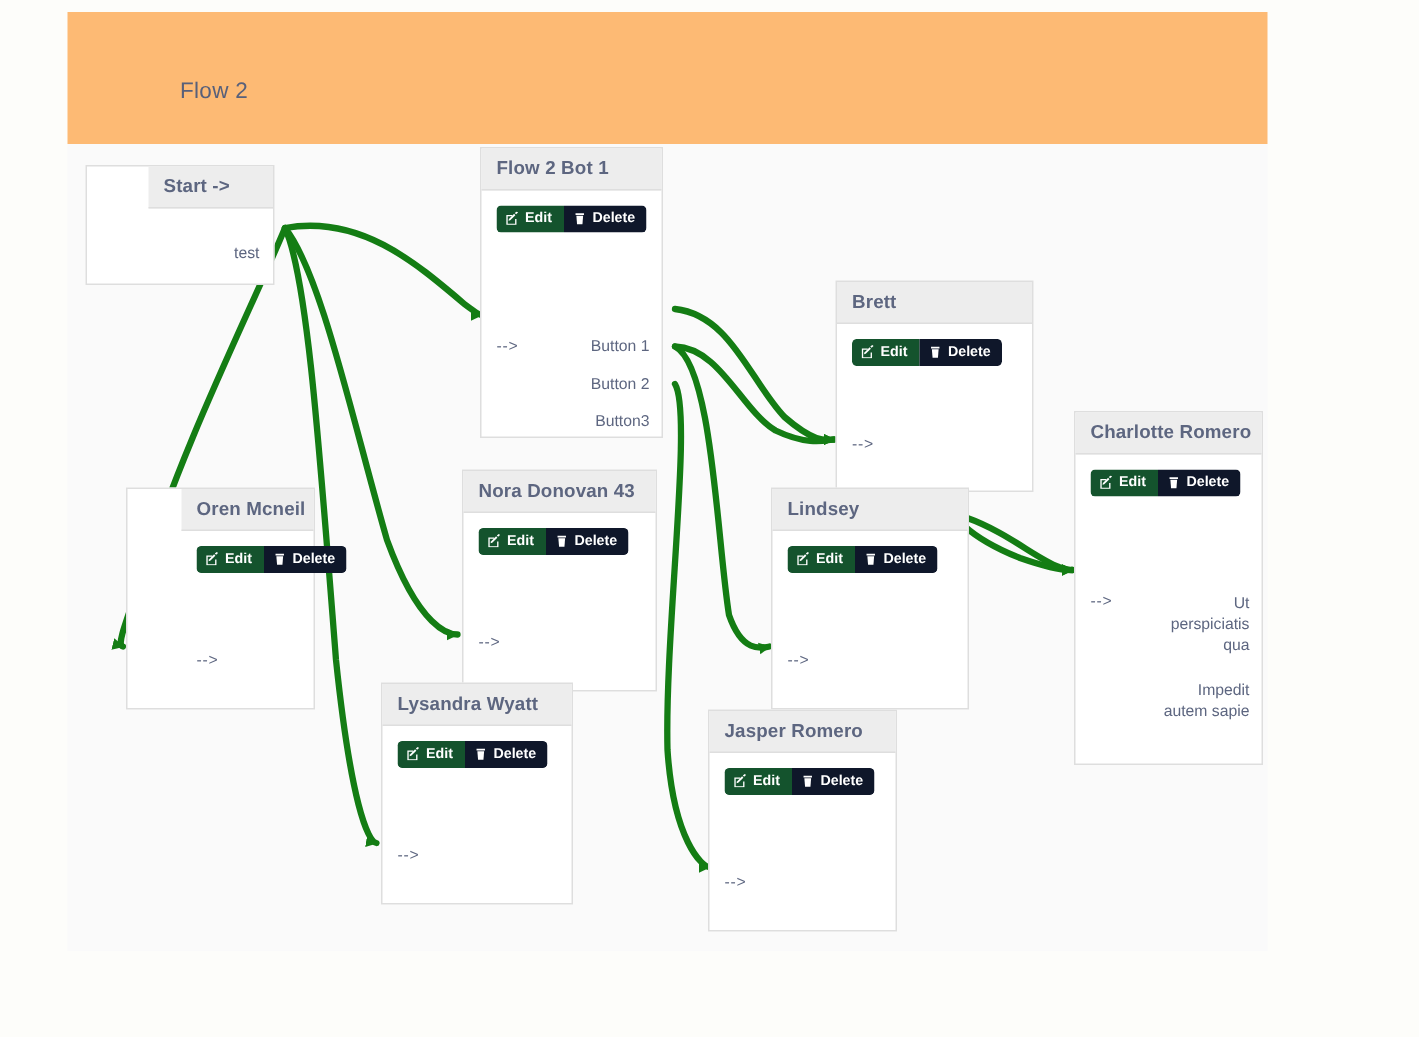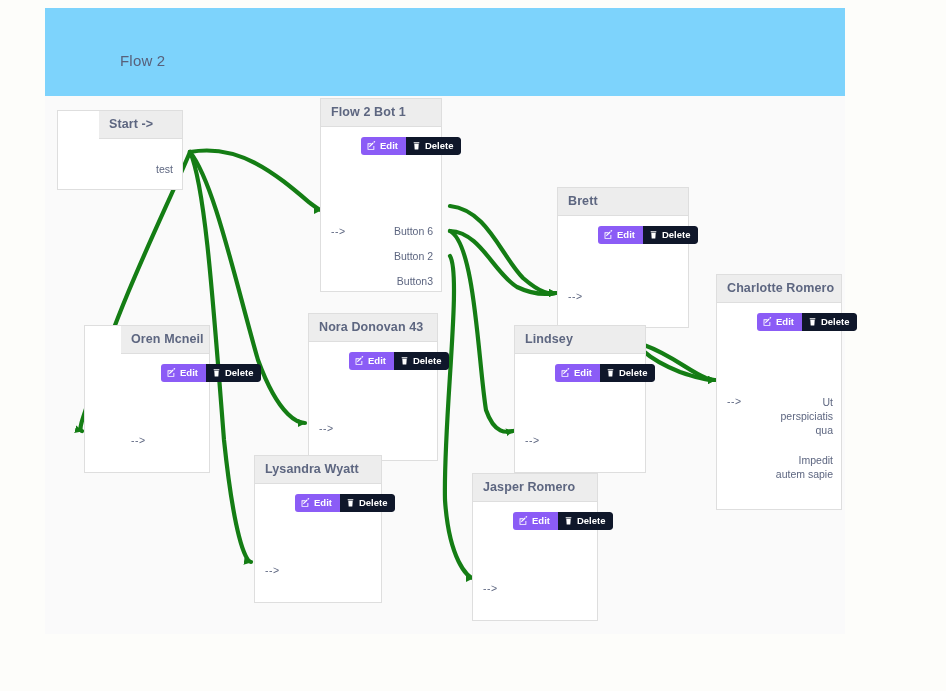--- a/index.html
+++ b/index.html
@@ -20,21 +20,21 @@
     width: 946px;
     height: 691px;
   }
   
   .header-strip {
     position: absolute;
     left: 45px;
     top: 8px;
     width: 800px;
     height: 88px;
-    background: #7dd3fc;
+    background: #fdba74;
   }
   .flow-title {
     position: absolute;
     left: 75px;
     top: 44px;
     font-size: 15px;
     color: #58607a;
     letter-spacing: .2px;
   }
   
@@ -87,21 +87,21 @@
     font-size: 9.5px;
     font-weight: bold;
     color: #ffffff;
     padding: 4px 8px 4px 6px;
     line-height: 1;
     white-space: nowrap;
     border: none;
     cursor: pointer;
     font-family: "Liberation Sans", sans-serif;
   }
-  .btn-edit   { background: #8b5cf6; border-radius: 3px 0 0 3px; margin-left: 30px; }
+  .btn-edit   { background: #14532d; border-radius: 3px 0 0 3px; }
   .btn-delete { background: #0f172a; border-radius: 0 3px 3px 0; }
   .btn svg { display:block; }
 
   .port-in {
     position: absolute;
     font-size: 10.5px;
     color: #5d6680;
     letter-spacing: .5px;
     white-space: nowrap;
   }
@@ -191,21 +191,21 @@
           <span>
             <svg width="9" height="9" viewBox="0 0 16 16" fill="#ffffff">
               <path d="M3 2h10v2H3z"></path>
               <path d="M4 5h8l-.8 10H4.8z"></path>
             </svg>
           </span>
           <span>Delete</span>
         </button>
       </div>
       <div class="port-in" style="left:10px; top:98px;">--&gt;</div>
-      <div class="port-out" style="top:98px;">Button 6</div>
+      <div class="port-out" style="top:98px;">Button 1</div>
       <div class="port-out" style="top:123px;">Button 2</div>
       <div class="port-out" style="top:148px;">Button3</div>
     </div>
   </div>
 
   <div class="node" style="left:557px; top:187px; width:132px;">
     <div class="node-header">Brett</div>
     <div class="node-body" style="height:93px;">
       <div class="btn-row">
         <button class="btn btn-edit">

